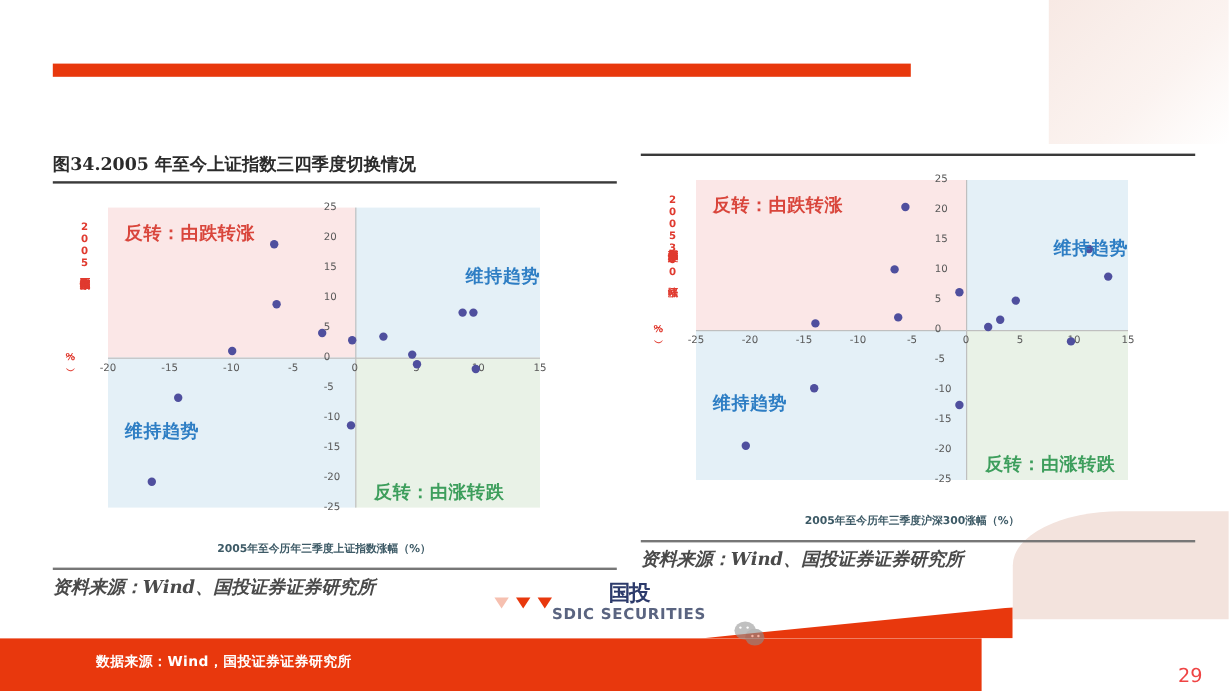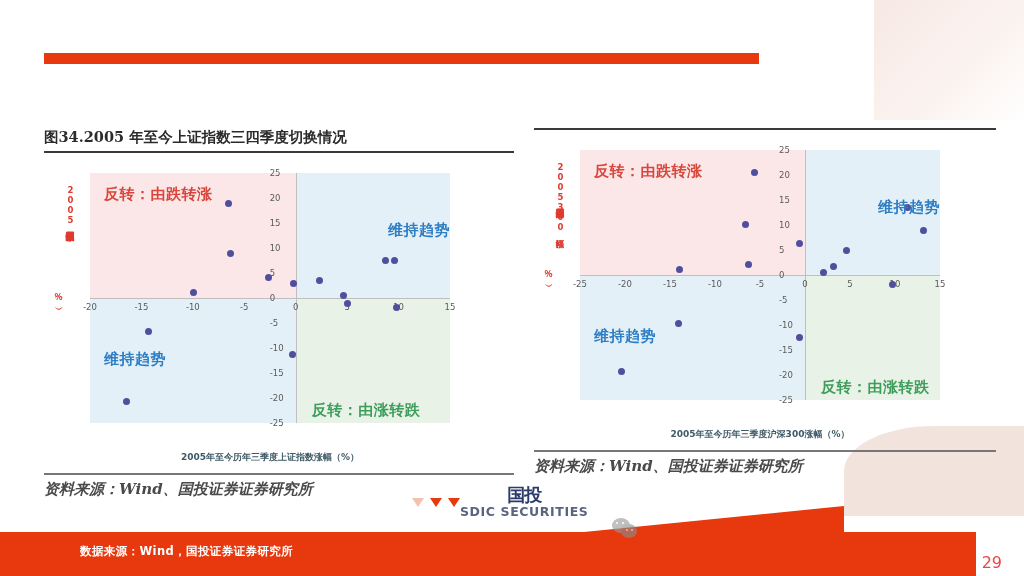--- a/index.html
+++ b/index.html
@@ -188,21 +188,21 @@
   }
   .wechat-icon .e { position: absolute; width: 2.4px; height: 2.4px; border-radius: 50%; background: #fff; }
   .watermark-text {
     font-size: 20px; font-weight: bold; color: #8d8d8d;
     letter-spacing: 1.5px; white-space: nowrap;
   }
 
   
   .bottom-bar {
     position: absolute; left: 0; bottom: 0;
-    width: 976px; height: 44px;
+    width: 818px; height: 44px;
     background: #e8380d;
     z-index: 7;
   }
   .bar-wedge {
     position: absolute; right: 180px; bottom: 44px;
     width: 260px; height: 26px;
     background: #e8380d;
     clip-path: polygon(0 100%, 100% 0, 100% 100%);
     z-index: 7;
   }

